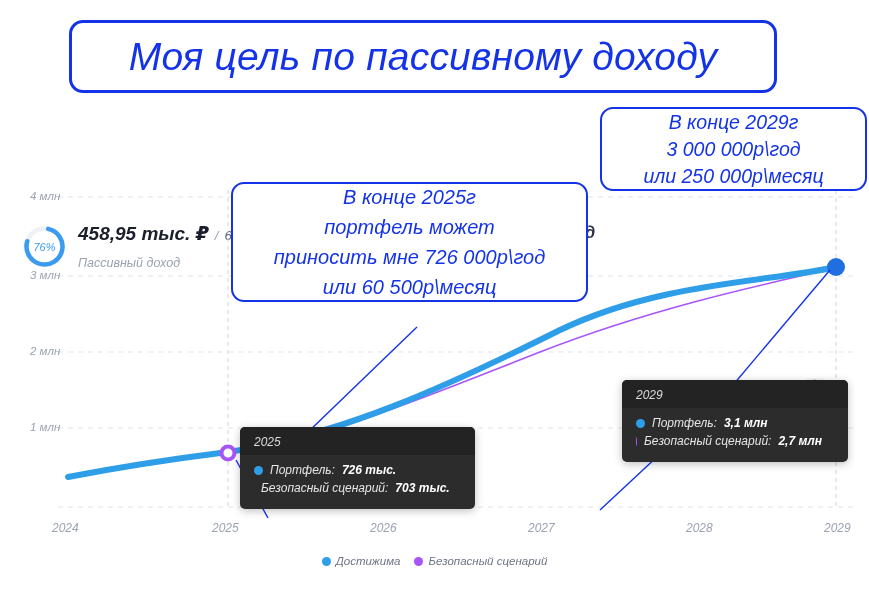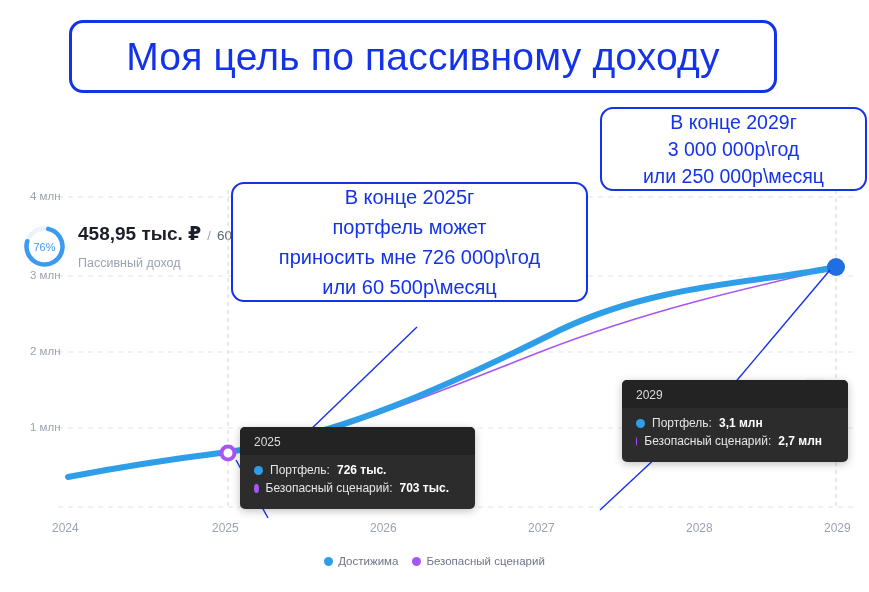--- a/index.html
+++ b/index.html
@@ -2,21 +2,21 @@
 <html><head>
 <meta charset="utf-8">
 <style>
   html,body{margin:0;padding:0;}
   body{
     width:869px;height:592px;
     background:#ffffff;
     font-family:"Liberation Sans","DejaVu Sans",sans-serif;
     overflow:hidden;position:relative;
   }
-  #root{position:absolute;inset:0;}
+  #root{position:absolute;inset:0;font-style:italic;}
 
   
   .title-box{
     position:absolute;left:69px;top:20px;width:708px;height:73px;
     border:3px solid #1433e8;border-radius:14px;background:#fff;
     display:flex;align-items:center;justify-content:center;box-sizing:border-box;
   }
   .title-text{
     color:#1433e8;font-size:39px;line-height:1;letter-spacing:.2px;white-space:nowrap;
   }

